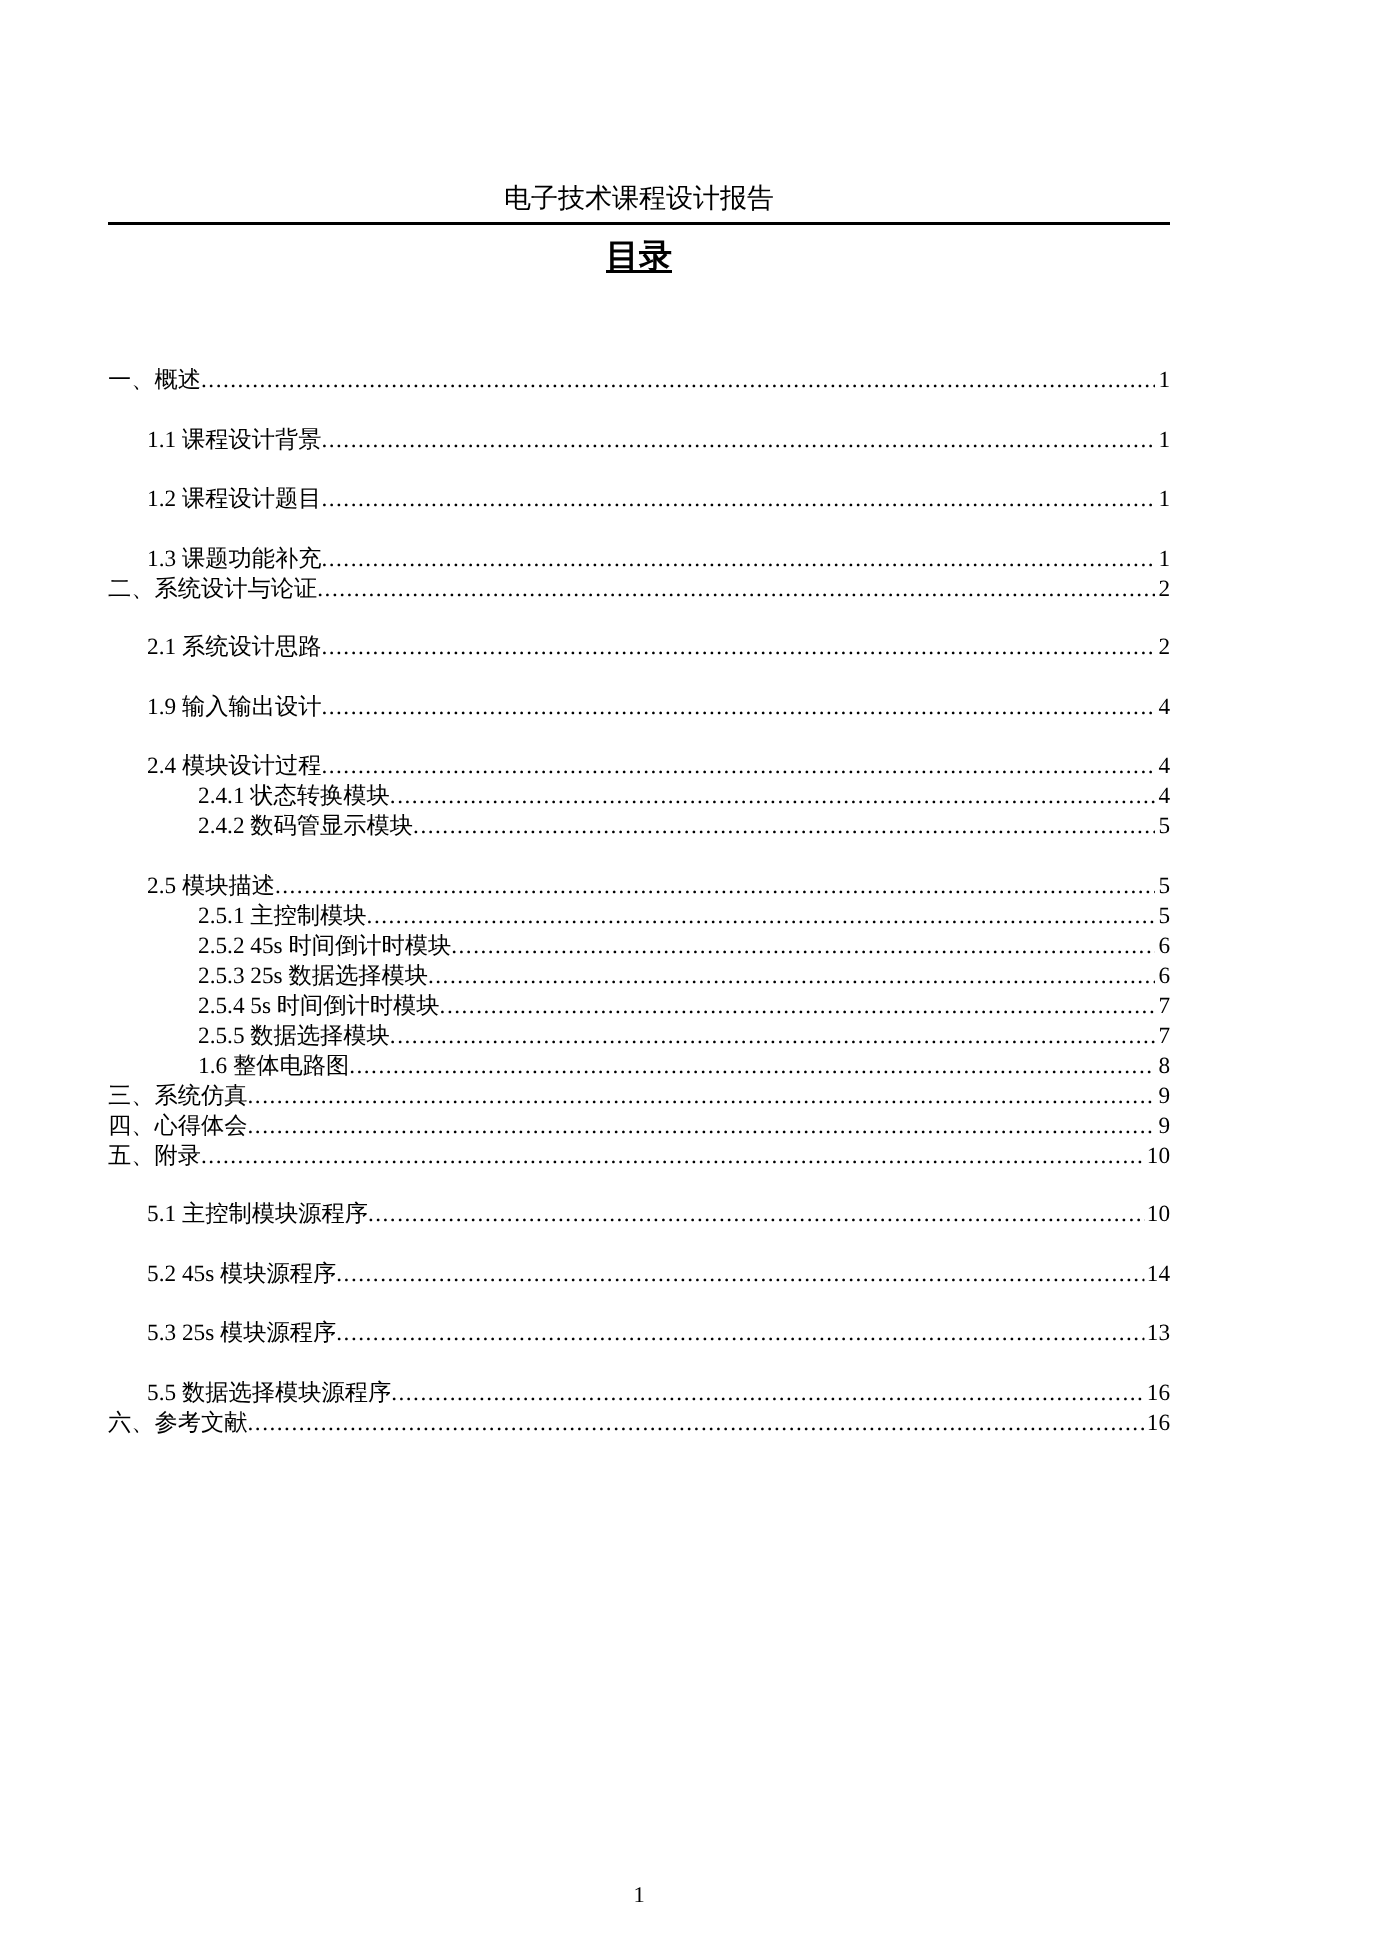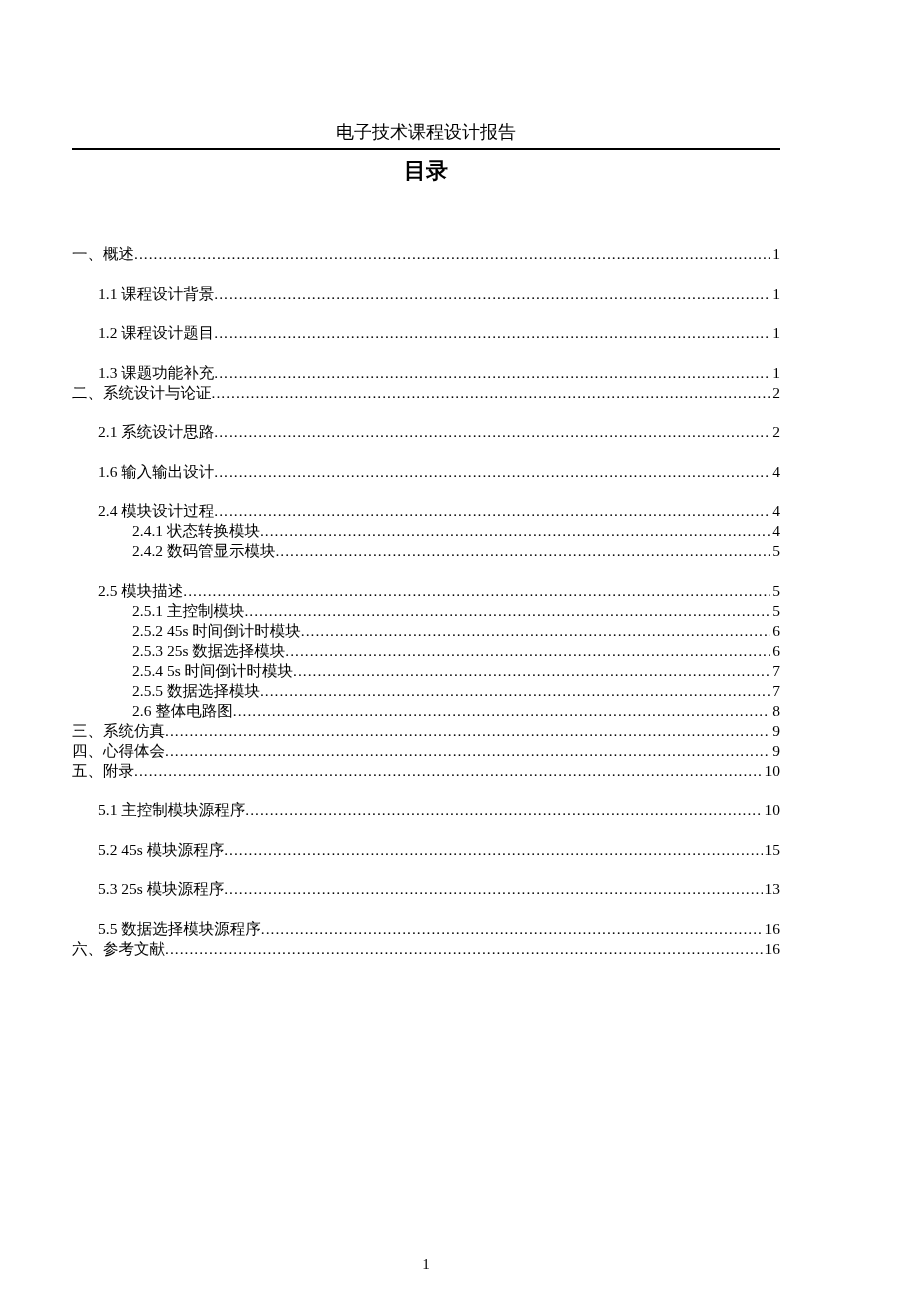--- a/index.html
+++ b/index.html
@@ -26,20 +26,21 @@
     border-top: 2px solid #000;
     margin: 4px 0 0 0;
   }
   .toc-title {
     text-align: center;
     font-family: "SimHei", "黑体", sans-serif;
     font-weight: bold;
     font-size: 22px;
     margin-top: 6px;
     margin-bottom: 60px;
+    text-decoration: underline;
   }
   .toc {
     font-size: 15.5px;
     line-height: 1.0;
   }
   .toc-entry {
     display: flex;
     align-items: baseline;
     white-space: nowrap;
     margin-bottom: 4.5px;
@@ -103,21 +104,21 @@
         <span class="toc-label">二、系统设计与论证 </span>
         <span class="toc-leaders"></span>
         <span class="toc-page">2</span>
       </div>
       <div class="toc-entry indent-1">
         <span class="toc-label">2.1 系统设计思路</span>
         <span class="toc-leaders"></span>
         <span class="toc-page">2</span>
       </div>
       <div class="toc-entry indent-1">
-        <span class="toc-label">1.6 输入输出设计</span>
+        <span class="toc-label">1.9 输入输出设计</span>
         <span class="toc-leaders"></span>
         <span class="toc-page">4</span>
       </div>
       <div class="toc-entry indent-1">
         <span class="toc-label">2.4 模块设计过程</span>
         <span class="toc-leaders"></span>
         <span class="toc-page">4</span>
       </div>
       <div class="toc-entry indent-2">
         <span class="toc-label">2.4.1 状态转换模块</span>
@@ -153,21 +154,21 @@
         <span class="toc-label">2.5.4 5s 时间倒计时模块</span>
         <span class="toc-leaders"></span>
         <span class="toc-page">7</span>
       </div>
       <div class="toc-entry indent-2">
         <span class="toc-label">2.5.5 数据选择模块</span>
         <span class="toc-leaders"></span>
         <span class="toc-page">7</span>
       </div>
       <div class="toc-entry indent-2">
-        <span class="toc-label">2.6 整体电路图</span>
+        <span class="toc-label">1.6 整体电路图</span>
         <span class="toc-leaders"></span>
         <span class="toc-page">8</span>
       </div>
       <div class="toc-entry indent-0">
         <span class="toc-label">三、系统仿真</span>
         <span class="toc-leaders"></span>
         <span class="toc-page">9</span>
       </div>
       <div class="toc-entry indent-0">
         <span class="toc-label">四、心得体会</span>
@@ -180,21 +181,21 @@
         <span class="toc-page">10</span>
       </div>
       <div class="toc-entry indent-1">
         <span class="toc-label">5.1 主控制模块源程序</span>
         <span class="toc-leaders"></span>
         <span class="toc-page">10</span>
       </div>
       <div class="toc-entry indent-1">
         <span class="toc-label">5.2 45s 模块源程序</span>
         <span class="toc-leaders"></span>
-        <span class="toc-page">15</span>
+        <span class="toc-page">14</span>
       </div>
       <div class="toc-entry indent-1">
         <span class="toc-label">5.3  25s 模块源程序</span>
         <span class="toc-leaders"></span>
         <span class="toc-page">13</span>
       </div>
       <div class="toc-entry indent-1">
         <span class="toc-label">5.5 数据选择模块源程序</span>
         <span class="toc-leaders"></span>
         <span class="toc-page">16</span>

